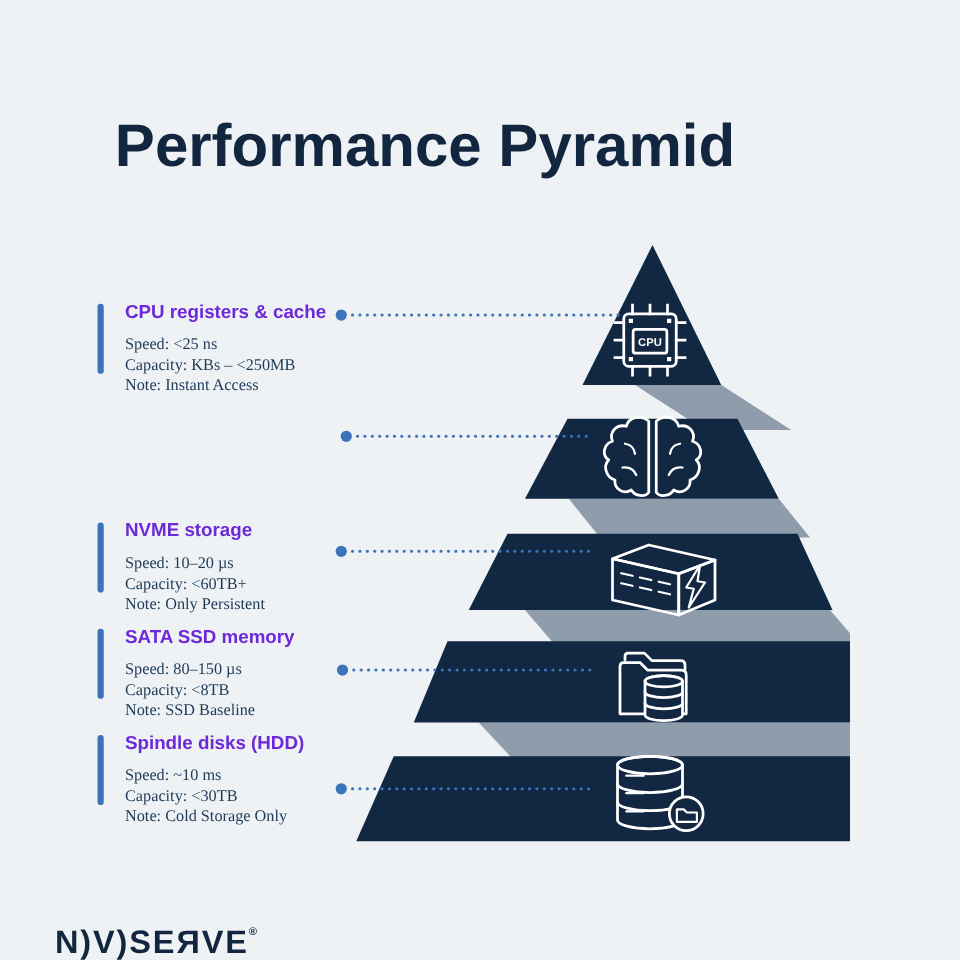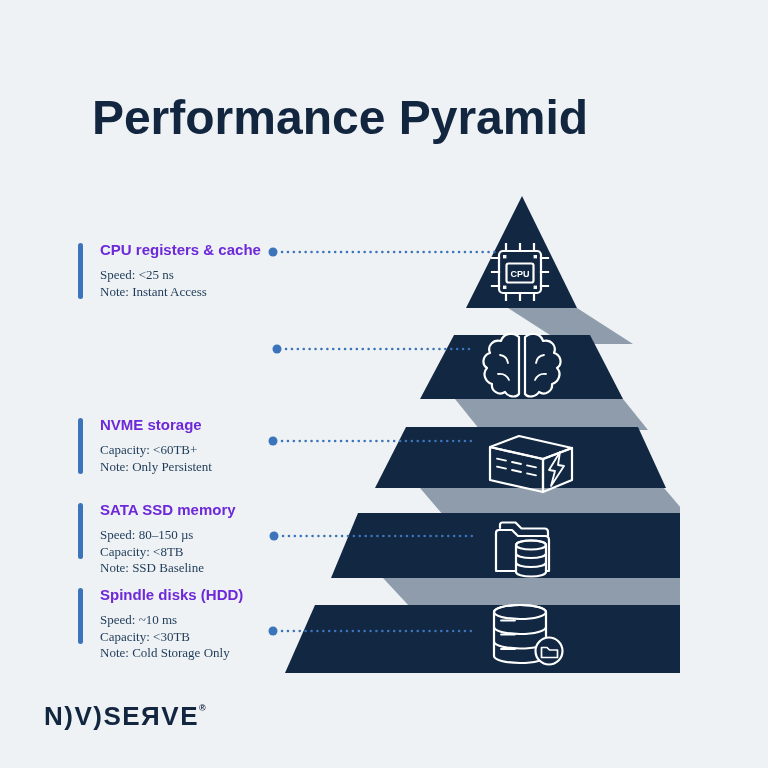--- a/index.html
+++ b/index.html
@@ -6,21 +6,21 @@
   .canvas{position:relative;width:680px;height:768px;background:#eef2f4;overflow:hidden;
           font-family:"Liberation Sans",sans-serif;color:#13263f;}
   .title{position:absolute;top:90px;left:0;right:0;text-align:center;
          font-size:48px;font-weight:700;color:#13263f;margin:0;letter-spacing:0;}
   .pyramid-svg{position:absolute;left:0;top:0;width:768px;height:768px;}
   .label-block{position:absolute;left:100px;width:215px;}
   .label-block h3{margin:0 0 9px 0;font-size:15px;line-height:17px;font-weight:700;color:#6d28d9;}
   .label-block p{margin:0;font-size:13px;line-height:16.5px;color:#1e3a58;font-family:Liberation Serif, serif;}
   .accent-bar{position:absolute;left:-22px;top:2px;width:5px;height:56px;border-radius:2.5px;background:#3b74bb;}
   .blk-1{top:241px;} .blk-2{top:329px;} .blk-3{top:416px;} .blk-4{top:501px;} .blk-5{top:586px;}
-  .logo{position:absolute;left:44px;top:701px;font-size:26px;font-weight:800;
+  .logo{position:absolute;left:44px;top:738px;font-size:26px;font-weight:800;
         letter-spacing:1.5px;color:#13263f;white-space:nowrap;}
   .logo sup{font-size:9px;font-weight:700;vertical-align:14px;letter-spacing:0;}
 </style>
 </head>
 <body>
 
 <div class="canvas">
 
   <h1 class="title">Performance Pyramid</h1>
 
@@ -117,27 +117,29 @@
       </g>
       <circle cx="549" cy="651" r="13.5" fill="#112742"></circle>
       <path d="M541.5,647.5 h5.5 l2.5,2.5 h8 v7.5 h-16 z" stroke-width="1.7"></path>
     </g>
   </svg>
 
   <div class="label-block blk-1">
     <span class="accent-bar"></span>
     <h3>CPU registers &amp; cache</h3>
     <p>Speed: &lt;25 ns</p>
+    <p>Capacity: KBs – &lt;250MB</p>
     <p>Note: Instant Access</p>
   </div>
 
 
   <div class="label-block blk-3">
     <span class="accent-bar"></span>
     <h3>NVME storage</h3>
+    <p>Speed: 10–20 µs</p>
     <p>Capacity: &lt;60TB+</p>
     <p>Note: Only Persistent</p>
   </div>
 
   <div class="label-block blk-4">
     <span class="accent-bar"></span>
     <h3>SATA SSD memory</h3>
     <p>Speed: 80–150 µs</p>
     <p>Capacity: &lt;8TB</p>
     <p>Note: SSD Baseline</p>

